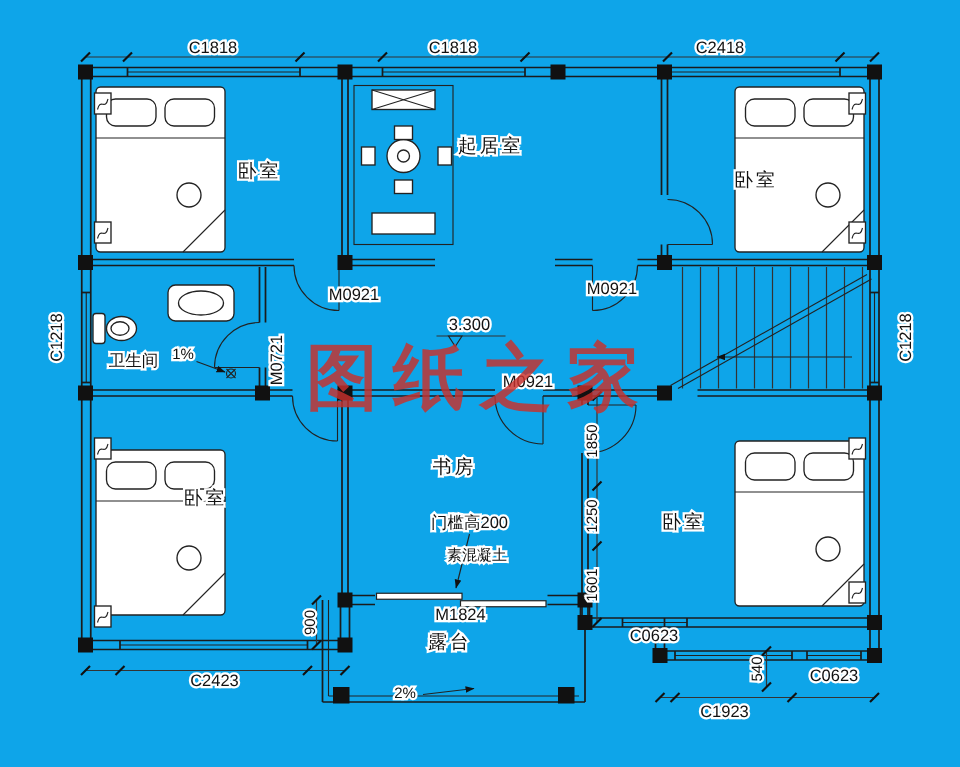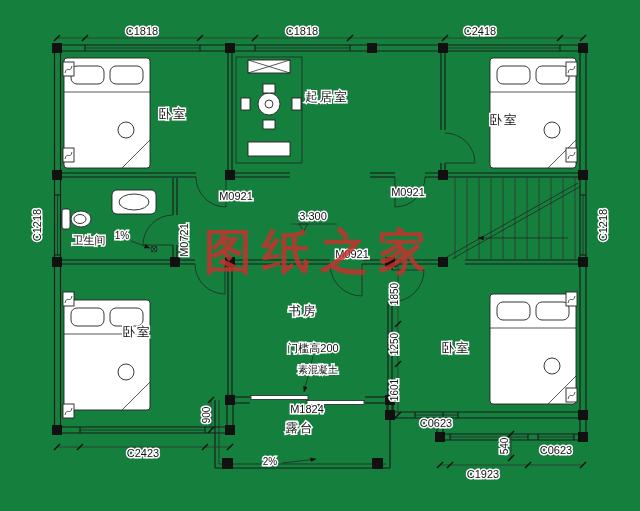--- a/index.html
+++ b/index.html
@@ -1,16 +1,16 @@
 <!DOCTYPE html>
 <html><head>
 <meta charset="utf-8">
 <style>
   html,body{margin:0;padding:0;background:#ffffff;}
-  .sheet{position:relative;width:640px;height:511px;background:#15803d;overflow:hidden;
+  .sheet{position:relative;width:640px;height:511px;background:#0ea5e9;overflow:hidden;
          font-family:"Liberation Sans", sans-serif;}
   svg{display:block}
   svg text{font-family:"Liberation Sans","DejaVu Sans",sans-serif;font-size:11px;fill:#111;
            text-anchor:middle;paint-order:stroke;stroke:#ffffff;stroke-width:3px;}
   .w{stroke:#1b1b1b;stroke-width:1.15;fill:none}
   .thin{stroke:#222;stroke-width:0.75;fill:none}
   .tread{stroke:#333;stroke-width:0.8;fill:none}
   .dim{stroke:#333;stroke-width:0.8;fill:none}
   .tick{stroke:#111;stroke-width:1.4;fill:none}
   .furn{stroke:#222;stroke-width:0.9;fill:#fff}

